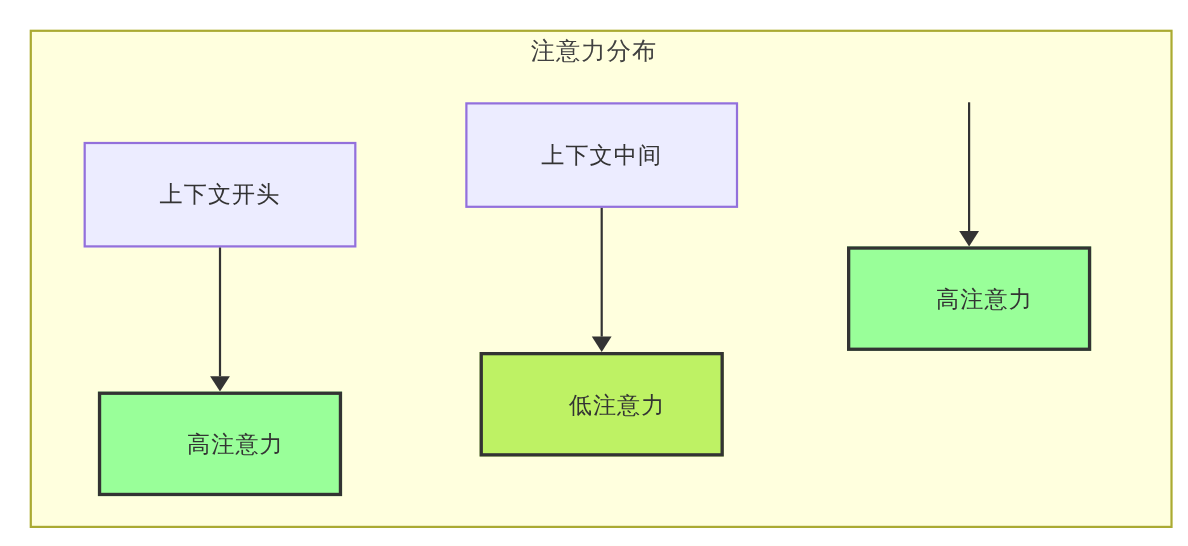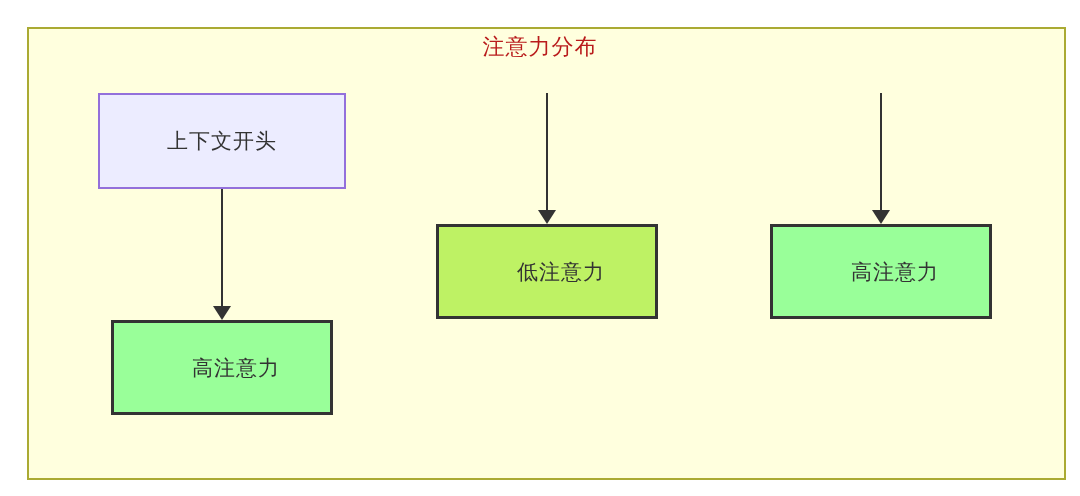--- a/index.html
+++ b/index.html
@@ -21,33 +21,33 @@
     background: #ffffde;
     border: 2px solid #aaaa33;
   }
   .diagram-title {
     position: absolute;
     left: 0;
     top: 32px;
     width: 100%;
     text-align: center;
     font-size: 22px;
-    color: #b91c1c;
+    color: #404040;
     letter-spacing: 1px;
   }
   .column {
     position: absolute;
     top: 93px;
     width: 248px;
     height: 322px;
     display: flex;
     flex-direction: column;
     align-items: center;
   }
-  .col-0 { left: 98px; }
+  .col-0 { left: 76px; margin-top: 36px; }
   .col-1 { left: 423px; }
   .col-2 { left: 757px; }
   .node {
     box-sizing: border-box;
     display: flex;
     align-items: center;
     justify-content: center;
     color: #333333;
     font-size: 21px;
     letter-spacing: 1px;
@@ -98,20 +98,23 @@
     <div class="arrow">
       <div class="arrow-line"></div>
       <div class="arrow-head"></div>
     </div>
     <div class="node attn-node attn-fill" style="background:#99ff99">
       <span>高注意力</span>
     </div>
   </div>
 
   <div class="column col-1">
+    <div class="node ctx-node">
+      <span>上下文中间</span>
+    </div>
     <div class="arrow">
       <div class="arrow-line"></div>
       <div class="arrow-head"></div>
     </div>
     <div class="node attn-node attn-fill" style="background:#bef264">
       <span>低注意力</span>
     </div>
   </div>
 
   <div class="column col-2">

